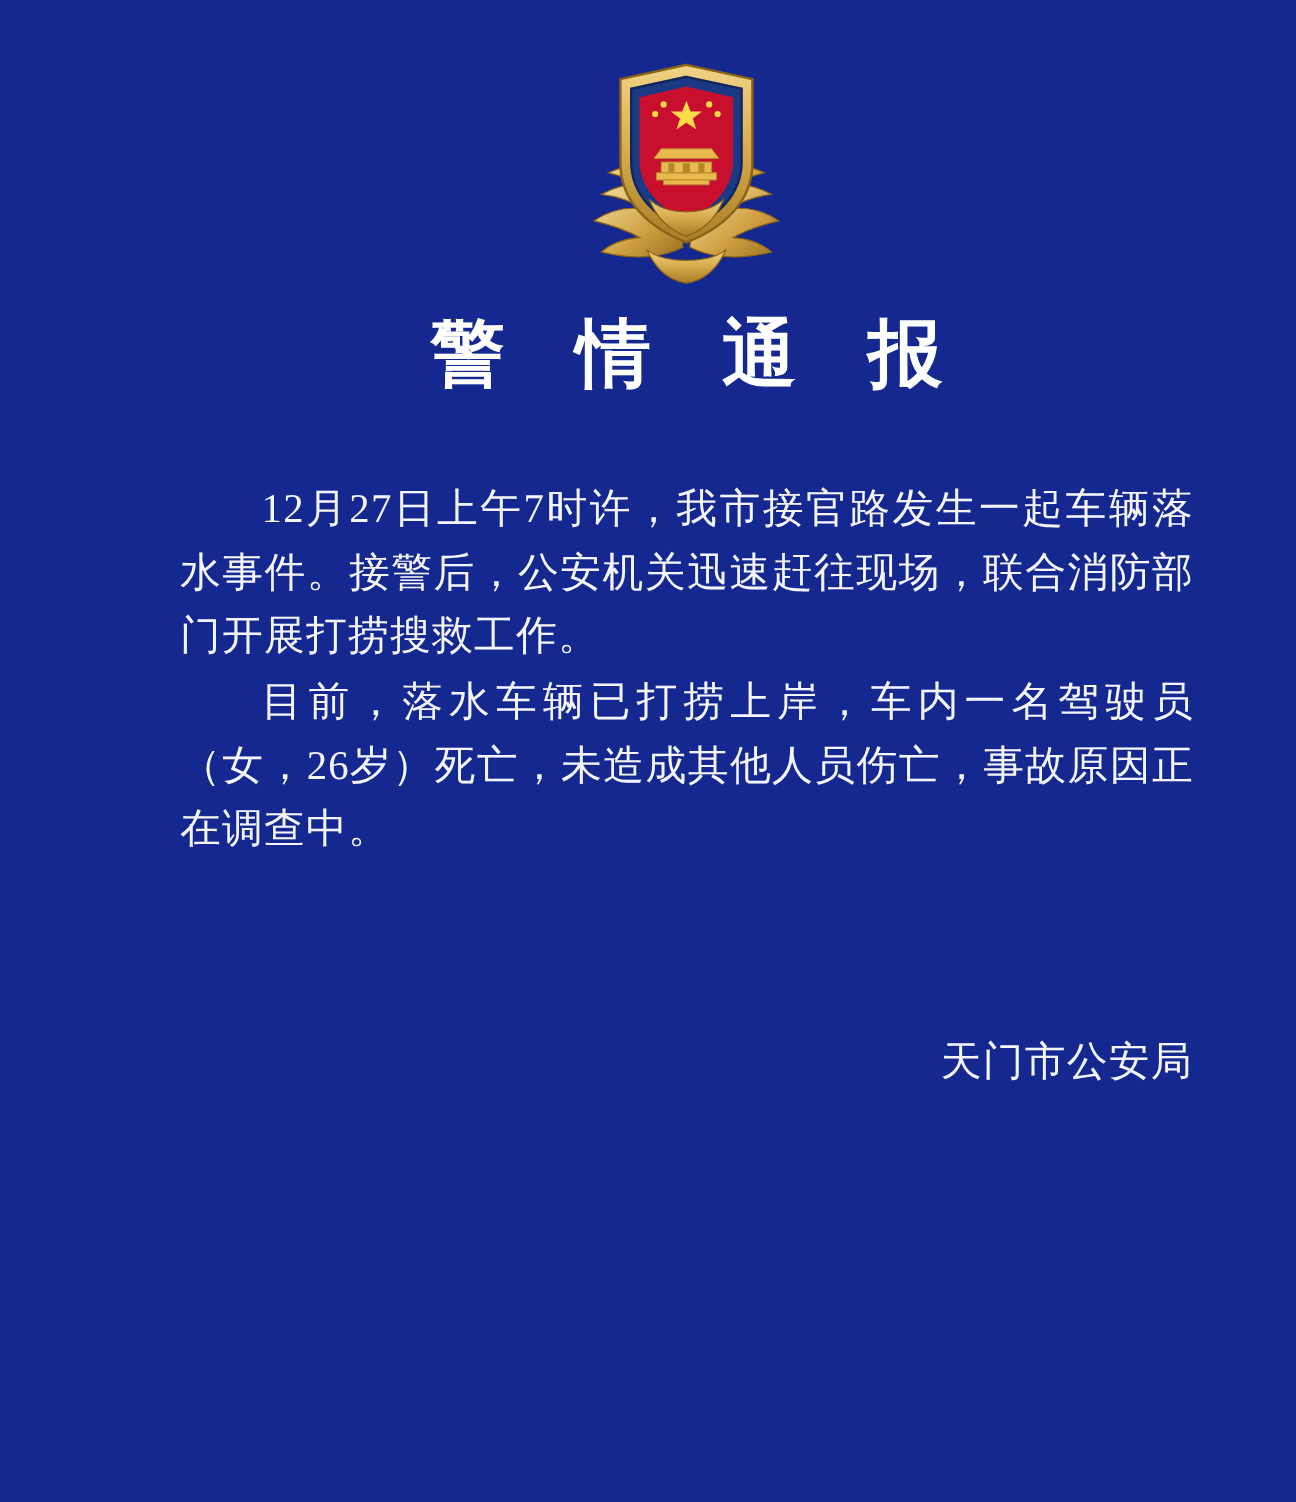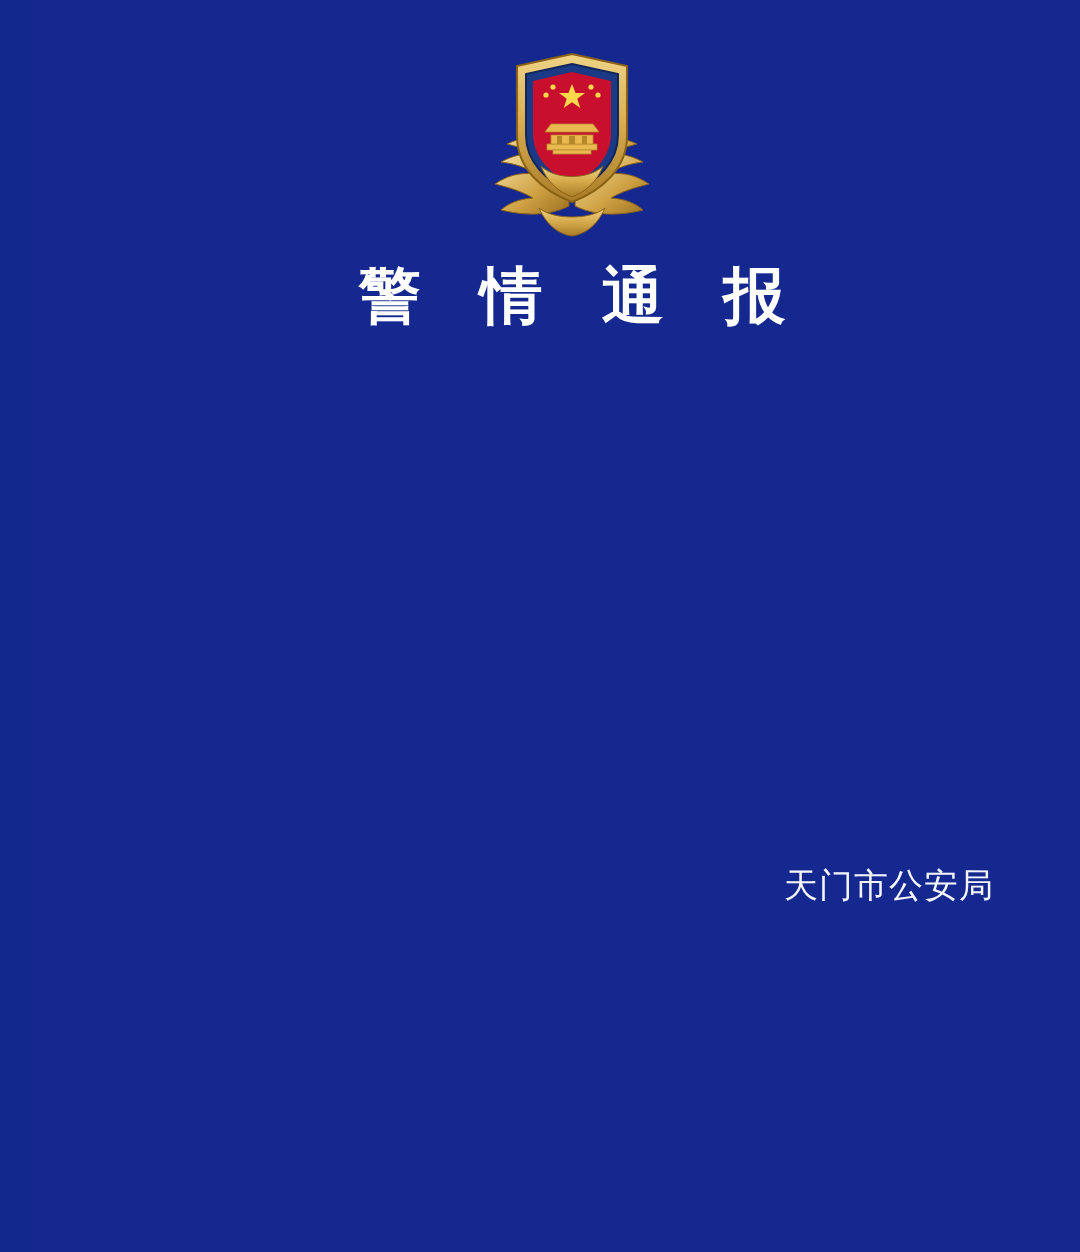--- a/index.html
+++ b/index.html
@@ -144,18 +144,22 @@
           <rect x="115" y="96" width="5" height="8"></rect>
         </g>
 
         <path d="M74 126 C88 140 122 140 136 126 C130 142 118 152 105 157 C92 152 80 142 74 126 Z" fill="url(#gold)" stroke="#8a6215" stroke-width="1"></path>
       </svg>
     </div>
   </div>
 
   <div class="title">警 情 通 报</div>
 
+  <div class="body-text">
+    <p>12月27日上午7时许，我市接官路发生一起车辆落水事件。接警后，公安机关迅速赶往现场，联合消防部门开展打捞搜救工作。</p>
+    <p>目前，落水车辆已打捞上岸，车内一名驾驶员（女，26岁）死亡，未造成其他人员伤亡，事故原因正在调查中。</p>
+  </div>
 
   <div class="signature">
     <div>天门市公安局</div>
   </div>
 
 </div>
 
 </body></html>

